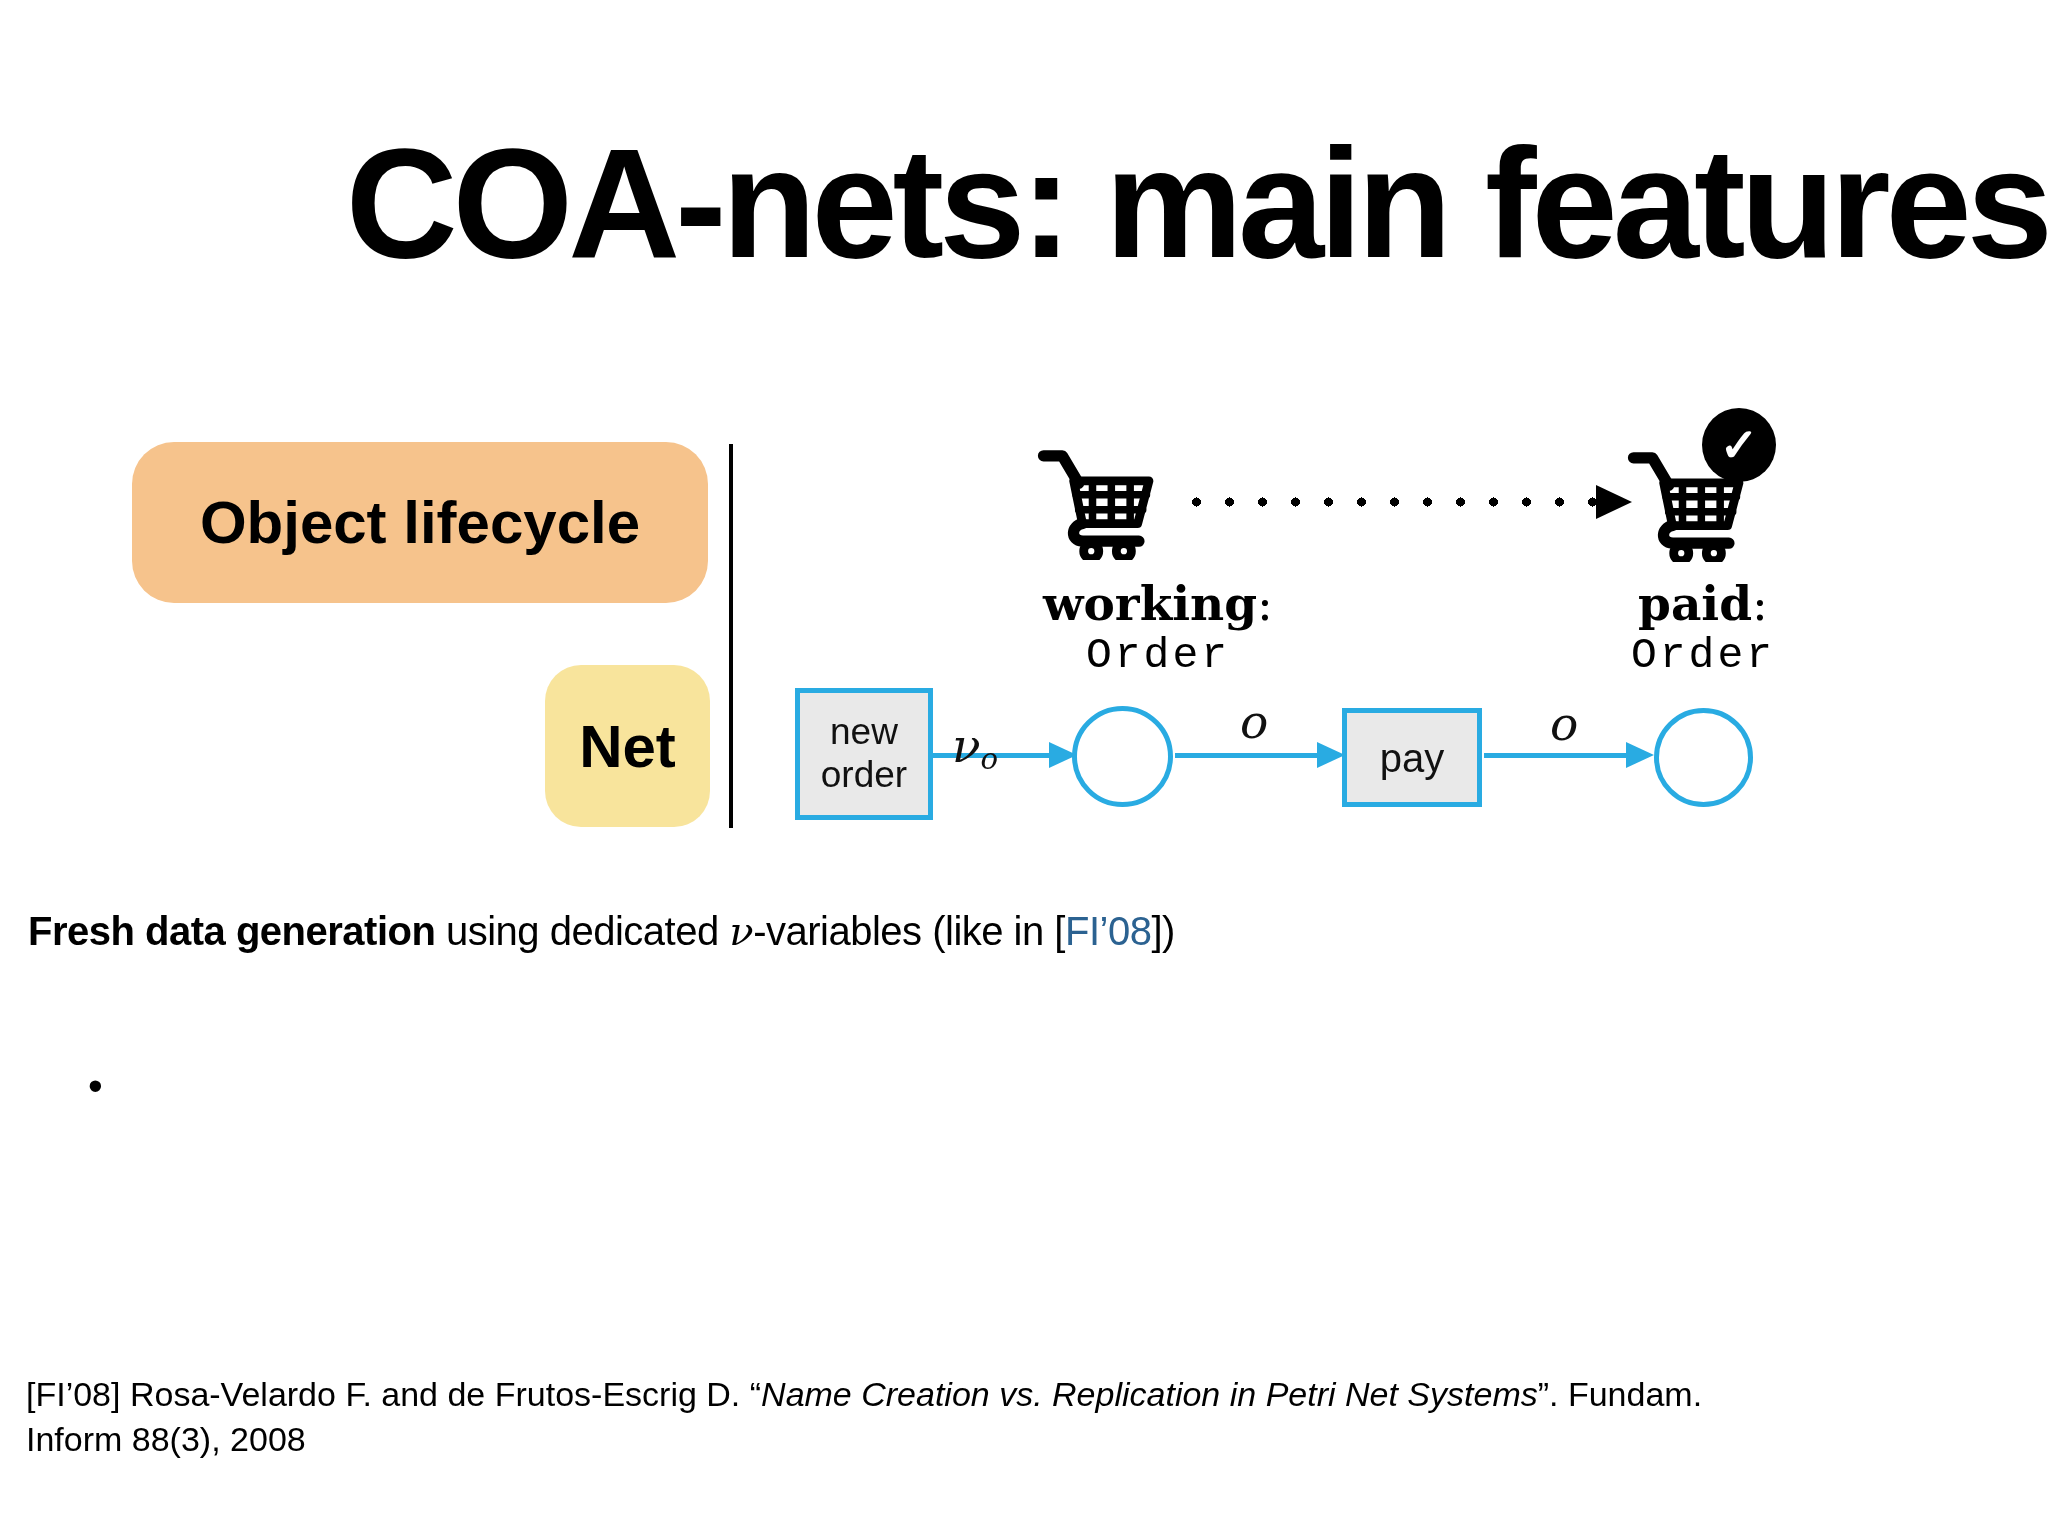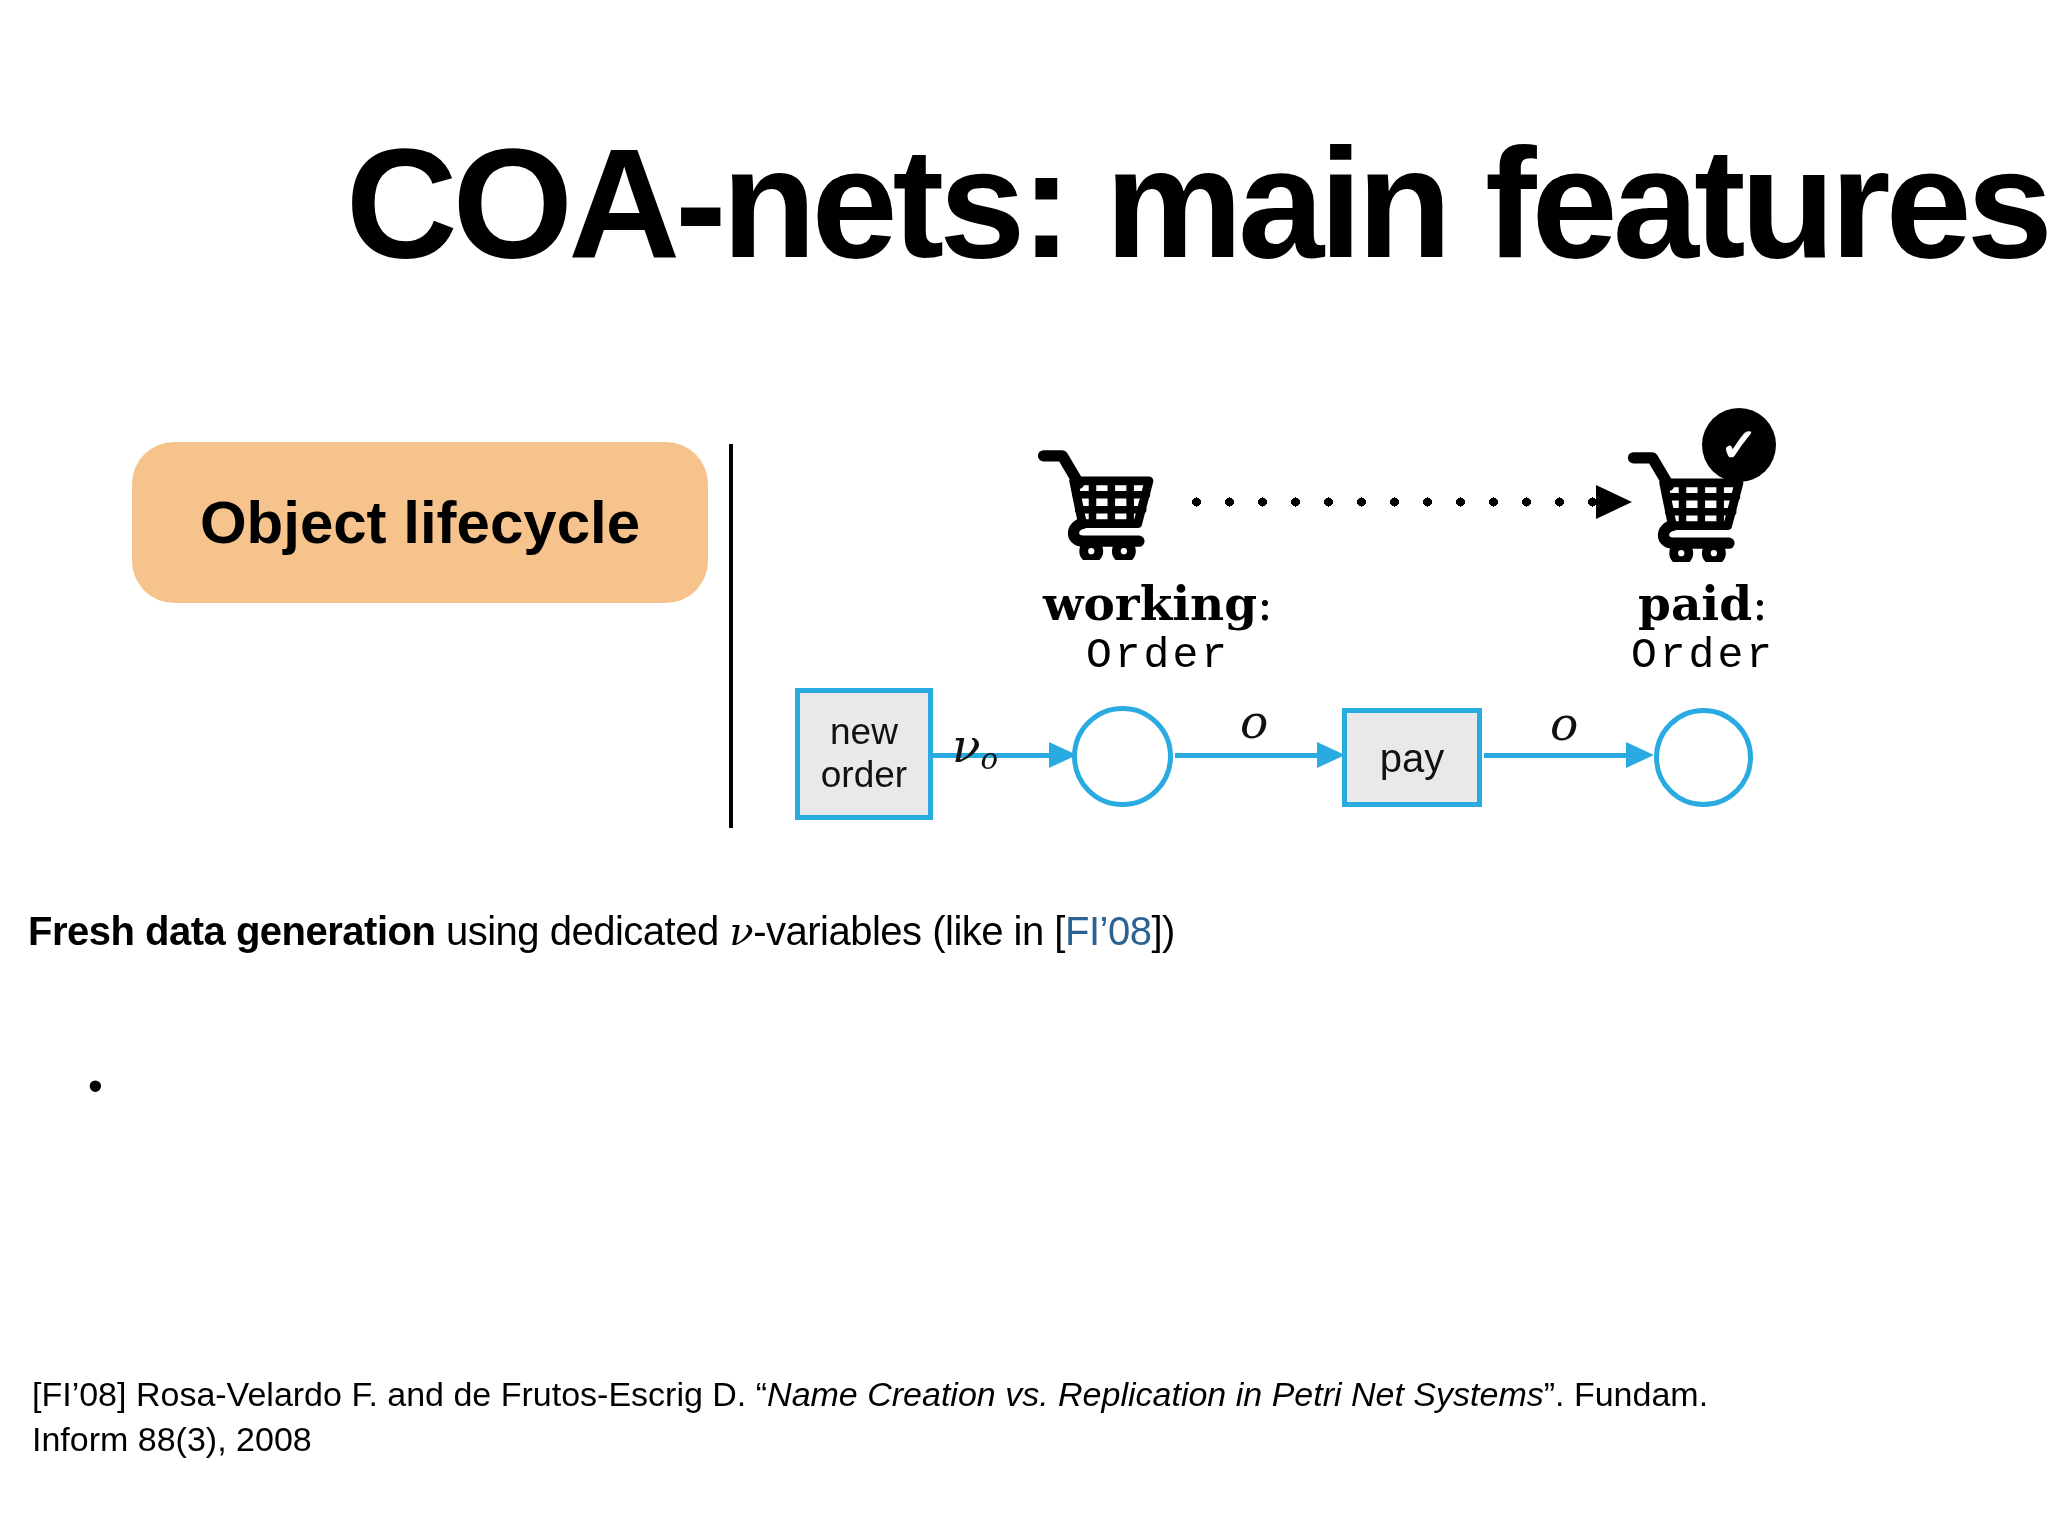--- a/index.html
+++ b/index.html
@@ -89,34 +89,37 @@
   .fresh-line .b{font-weight:bold;}
   .serif-nu{font-family:"DejaVu Serif",serif;font-style:italic;}
   .cite{color:var(--cite-blue,#2b6291);text-decoration:none;}
 
   .bullet-marker{left:88px;top:1062px;font-size:42px;color:#000;}
   .bullet-line{left:210px;top:1048px;width:1800px;font-size:57px;color:#000;}
   .bullet-line .ex{font-style:italic;}
   .bullet-line .nu-inline{font-family:"DejaVu Serif",serif;font-style:italic;font-size:62px;}
 
   
-  .footer{left:32px;top:1372px;width:1995px;font-size:34px;line-height:1.32;color:#000;}
+  .footer{left:26px;top:1372px;width:1995px;font-size:34px;line-height:1.32;color:#000;}
   .footer .it{font-style:italic;}
 </style>
 </head>
 <body>
 
 <div class="slide">
 
   <div class="abs title">COA-nets: main features</div>
 
   <div class="abs lifecycle-box">
     <span>Object lifecycle</span>
   </div>
 
+  <div class="abs net-box">
+    <span>Net</span>
+  </div>
 
   <div class="abs divider"></div>
 
   <svg class="abs cart cart1" viewBox="0 0 100 94">
     <g fill="none" stroke="#000" stroke-linecap="round" stroke-linejoin="round">
       <path d="M9 11 H24 L37 33" stroke-width="9"></path>
       <path d="M33 31 H93 L84 65 H40 Z" stroke-width="7"></path>
       <path d="M48 31 V65 M63 31 V65 M78 31 V65" stroke-width="6"></path>
       <path d="M35 42 H91 M37 54 H88" stroke-width="6"></path>
       <path d="M40 65 C31 67 30 78 40 79 H85" stroke-width="9"></path>

